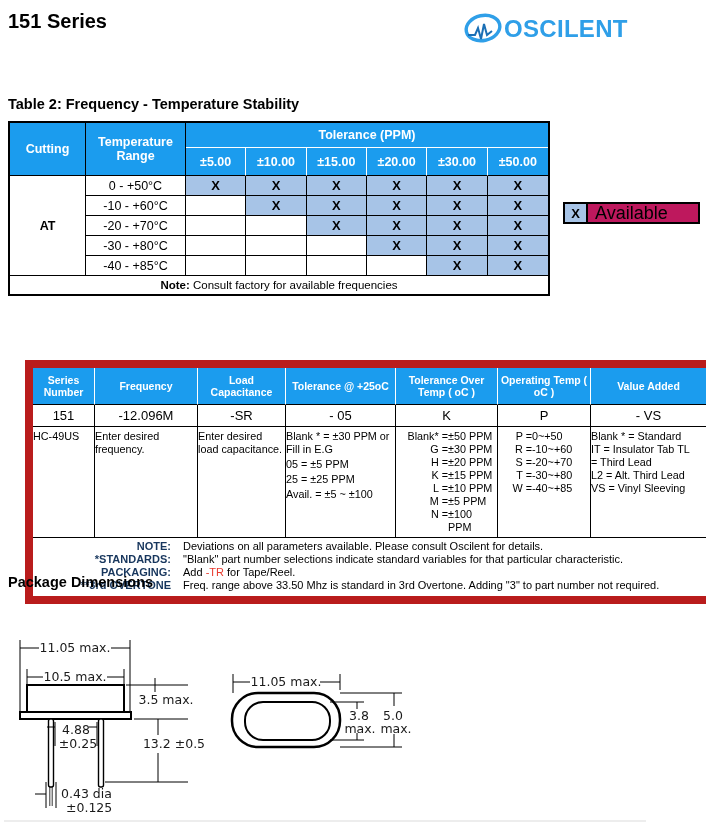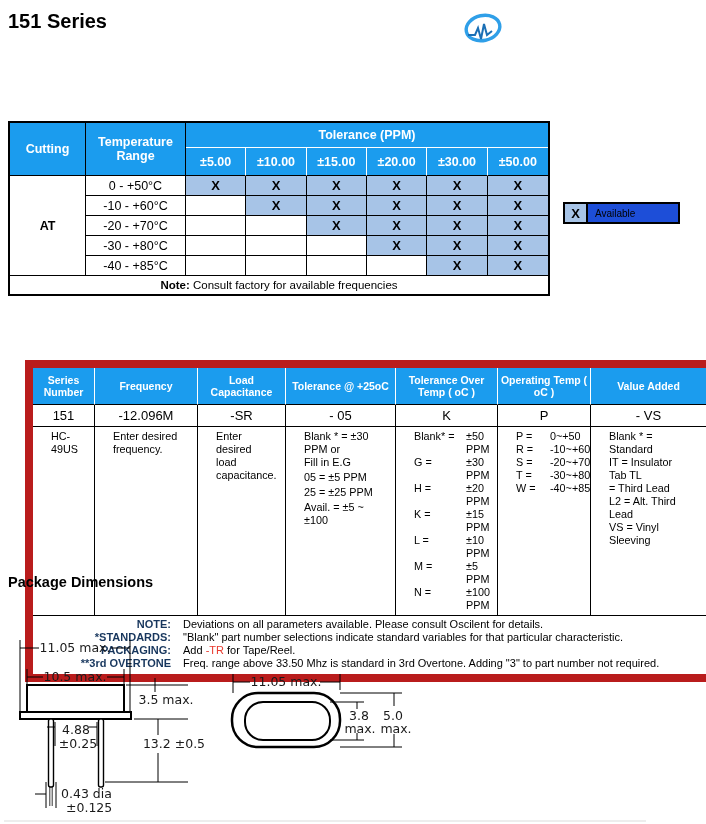--- a/index.html
+++ b/index.html
@@ -29,35 +29,35 @@
   .t1 tr .sub:last-child { border-right:none; }
   .t1 td { font-size:12.5px; height:20px; background:#fff; }
   .t1 .cut-val { font-weight:bold; }
   .t1 td.avail { background:#A7C4E7; font-weight:bold; font-size:13px; }
   .t1 .note { border-bottom:none; font-size:11.5px; height:18px; }
   .t1 .note b { font-weight:bold; }
 
   .legend { position:absolute; left:563px; top:202px; display:flex; }
   .legend .lx { width:25px; height:22px; background:#A7C4E7; border:2px solid #000;
     display:flex; align-items:center; justify-content:center; font-weight:bold; font-size:13px; }
-  .legend .ll { width:92px; height:22px; background:#1d4ed8; border:2px solid #000; border-left:none;
-    display:flex; align-items:center; padding-left:7px; font-size:10px; }
+  .legend .ll { width:112px; height:22px; background:#be185d; border:2px solid #000; border-left:none;
+    display:flex; align-items:center; padding-left:7px; font-size:18px; }
 
   
   .t2 { position:absolute; left:25px; top:360px; width:676px; border:8px solid #b91c1c; table-layout:fixed; }
   .t2 th, .t2 td { border-right:1px solid #000; border-bottom:1px solid #000; }
   .t2 tr > *:last-child { border-right:none; }
   .t2 th { background:#1B9CEE; color:#fff; font-weight:bold; font-size:10.5px; text-align:center;
     vertical-align:middle; height:37px; border-right:1px solid #fff; padding:1px 2px; }
   .t2 tr th:last-child { border-right:none;margin-top:35px; }
   .t2 .ex td { height:22px; text-align:center; font-size:13px; vertical-align:middle; }
-  .t2 .det td { height:97px; vertical-align:top; font-size:10.8px; padding:3px 18px; line-height:13px; }
+  .t2 .det td { height:97px; vertical-align:top; font-size:10.8px; padding:3px 0; line-height:13px; }
   .t2 .det .gap { margin-top:2px; }
   .pair { display:flex; }
-  .pair .code { flex:none; white-space:pre; }
+  .pair .code { flex:none; white-space:pre;text-align:right; }
   .w52 .code { width:52px; }
   .w30 .code { width:34px; }
   .t2 .notes td { border-bottom:none; padding:2px 6px 4px 0; font-size:11px; line-height:13px; }
   .nline { display:flex; }
   .nlabel { flex:none; width:138px; text-align:right; font-weight:bold; color:#17365D; white-space:pre; }
   .ntext { margin-left:12px; white-space:pre-wrap; }
   .red { color:#E8392D; }
 
   
   .draw { position:absolute; left:8px; top:632px; }
@@ -69,22 +69,24 @@
 
 <div class="page">
 
   <div class="h1">151 Series</div>
 
   <div class="logo">
     <svg width="42" height="34" viewBox="0 0 42 34">
       <ellipse cx="21" cy="16" rx="17" ry="12.5" fill="none" stroke="#2F9FE8" stroke-width="3.4" transform="rotate(-12 21 16)"></ellipse>
       <polyline points="6,23 13,23 16,16 19,27 22,12 25,23 30,19" fill="none" stroke="#1A6FB5" stroke-width="2"></polyline>
     </svg>
+    <span class="logo-text">OSCILENT</span>
   </div>
 
+  <div class="h2 s1">Table 2: Frequency - Temperature Stability</div>
 
   <table class="t1">
     <tbody>
         <tr>
       <th class="hdr c-cut" rowspan="2">Cutting</th>
       <th class="hdr c-range" rowspan="2">Temperature Range</th>
       <th class="hdr c-tol" colspan="6">Tolerance (PPM)</th>
     </tr>
     <tr>
       <th class="hdr sub">±5.00</th>

